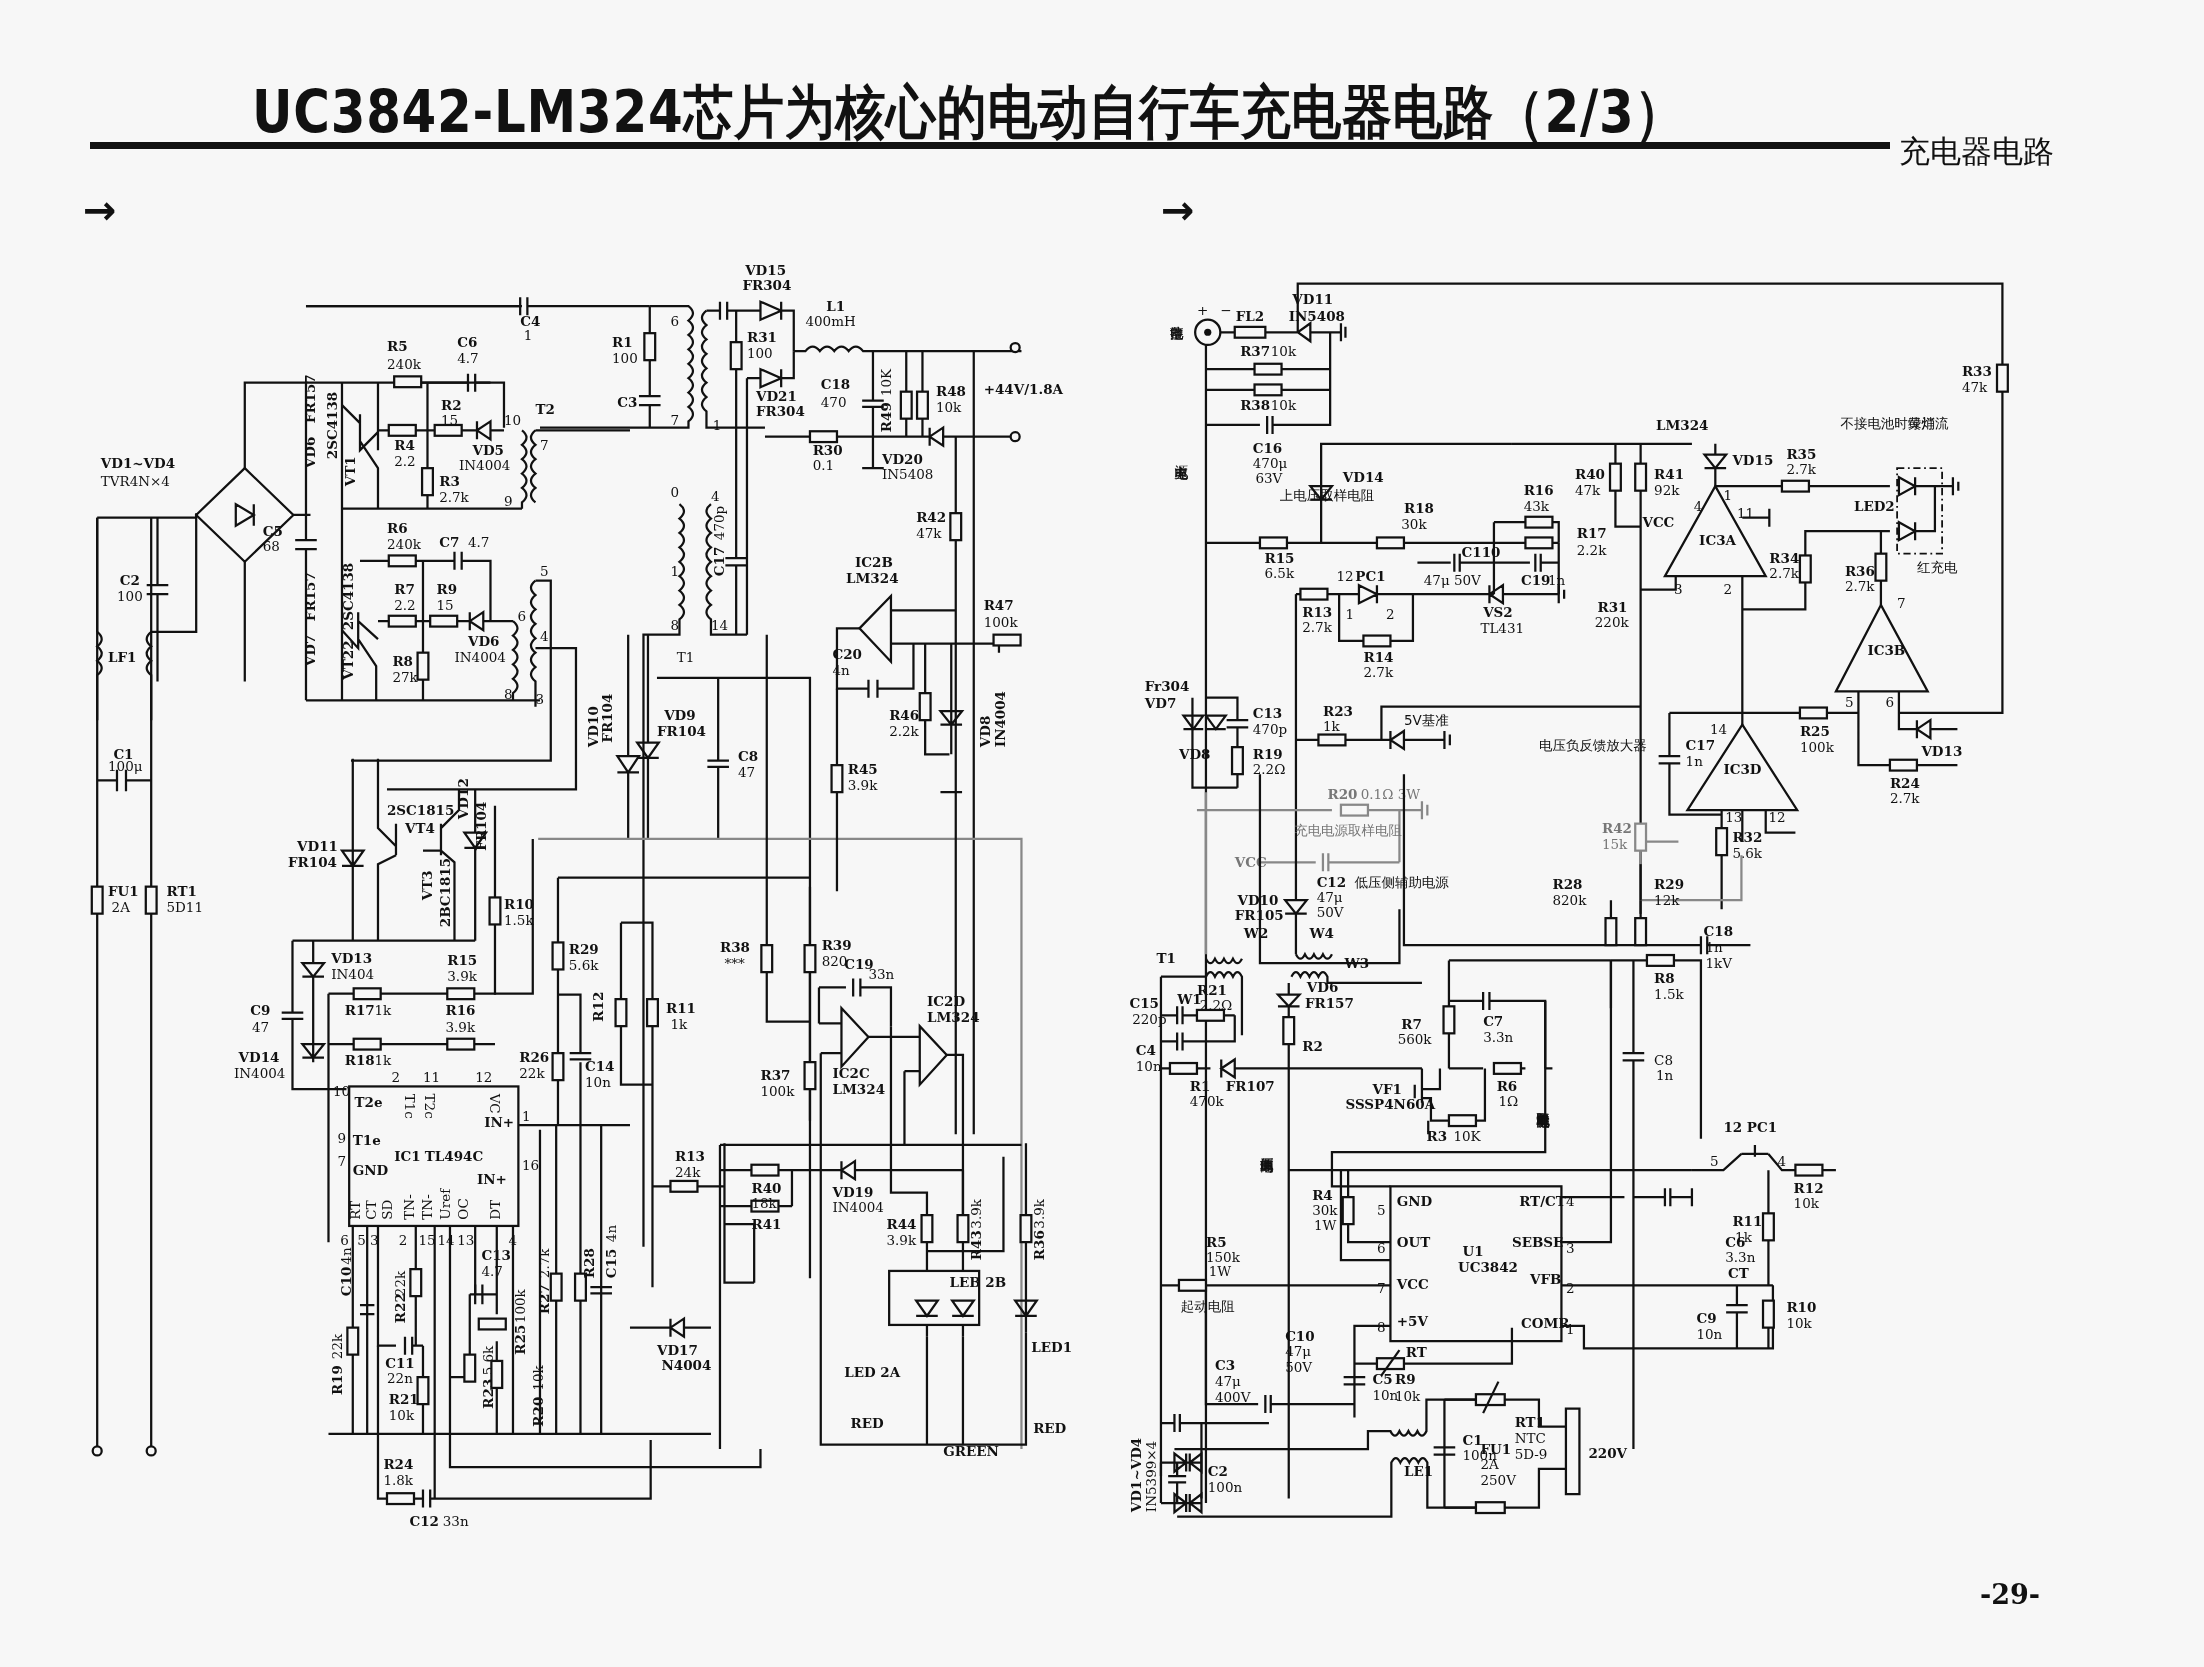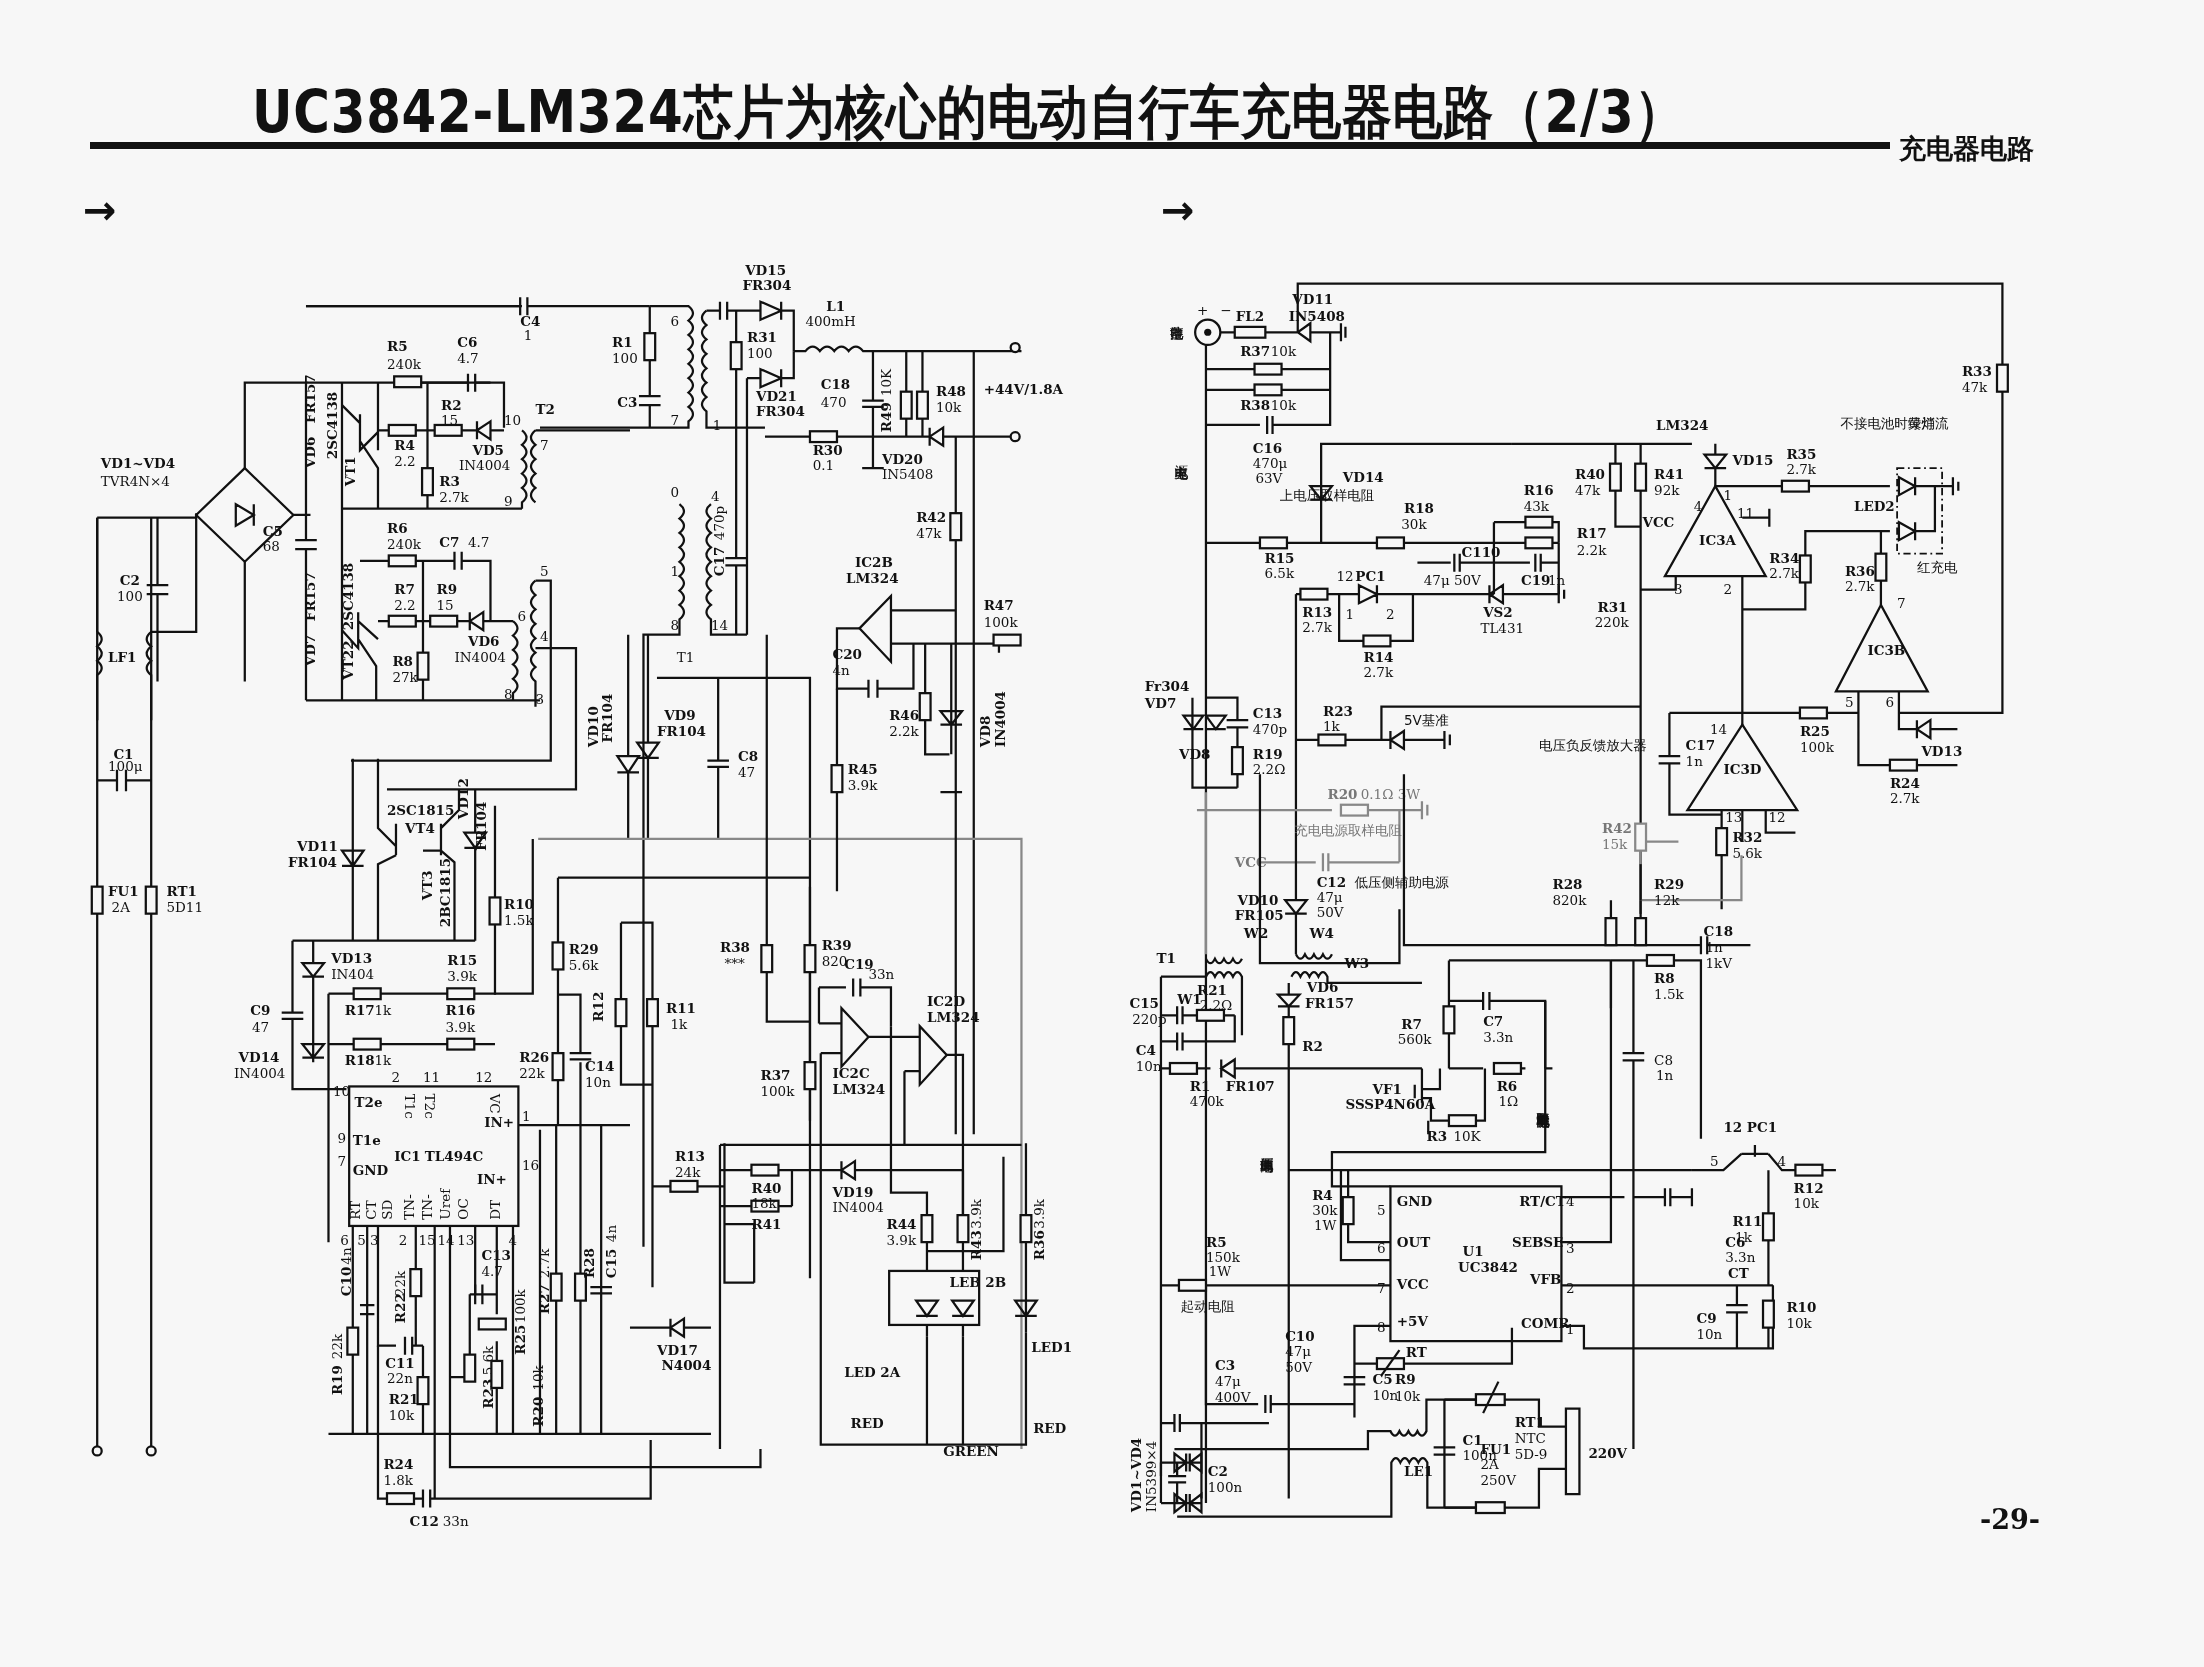--- a/index.html
+++ b/index.html
@@ -1,26 +1,26 @@
 <!DOCTYPE html>
 <html style="font-size:14.4px"><head>
 <meta charset="utf-8">
 <style>
   html,body{margin:0;padding:0;background:#f7f7f7;}
   body{width:2204px;height:1668px;position:relative;overflow:hidden;font-family:"DejaVu Serif","Liberation Serif",serif;color:#111;}
   .title{position:absolute;left:252px;top:74px;font-family:"DejaVu Sans","Liberation Sans",sans-serif;font-weight:bold;font-size:58px;letter-spacing:0.9px;transform:scaleX(0.86);transform-origin:left center;white-space:nowrap;}
   .title-rule{position:absolute;left:90px;top:142px;width:1800px;height:7.2px;background:#111;}
-  .title-tag{position:absolute;left:1899px;top:131px;font-family:"DejaVu Sans","Liberation Sans",sans-serif;font-weight:bold;font-size:27px;}
+  .title-tag{position:absolute;left:1899px;top:131px;font-family:"DejaVu Sans","Liberation Sans",sans-serif;font-weight:normal;font-size:31px;}
   .sec{position:absolute;top:185px;height:50px;display:flex;align-items:center;}
   .sec .arrow{font-family:"DejaVu Sans","Liberation Sans",sans-serif;font-size:40px;font-weight:bold;margin-right:7.2px;}
   .sec .box{position:relative;height:47px;padding:0 18px 0 41px;display:flex;align-items:center;
      background:linear-gradient(90deg,#111 0%,#111 45%,#666 62%,#bbb 80%,rgba(0,0,0,0) 100%);
      color:#fff;font-family:"DejaVu Sans","Liberation Sans",sans-serif;font-weight:bold;font-size:31px;width:297px;}
   .sec .box .sq{position:absolute;left:-7.2px;top:-10.8px;width:20px;height:18px;background:#111;border:2.7px solid #f7f7f7;}
-  .page-no{position:absolute;left:1980px;top:1504px;font-size:27px;font-weight:bold;}
+  .page-no{position:absolute;left:1980px;top:1579px;font-size:27px;font-weight:bold;}
   svg{position:absolute;left:0;top:0;}
   svg text{font-family:"DejaVu Serif","Liberation Serif",serif;font-size:15px;fill:#111;}
   svg .lbl{font-weight:bold;}
   svg .cn{font-family:"DejaVu Sans","Liberation Sans",sans-serif;font-size:15px;}
   .w{stroke:#111;stroke-width:2.5;fill:none;}
   .g{stroke:#888;stroke-width:2.5;fill:none;}
   .comp{stroke:#111;stroke-width:2.5;fill:#f7f7f7;}
   .dot{fill:#111;}
 </style>
 </head>

